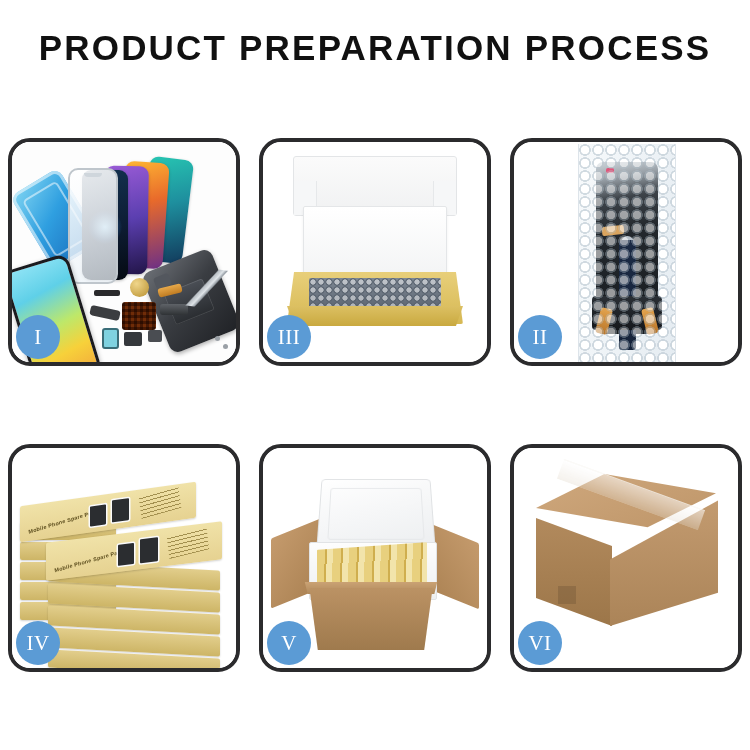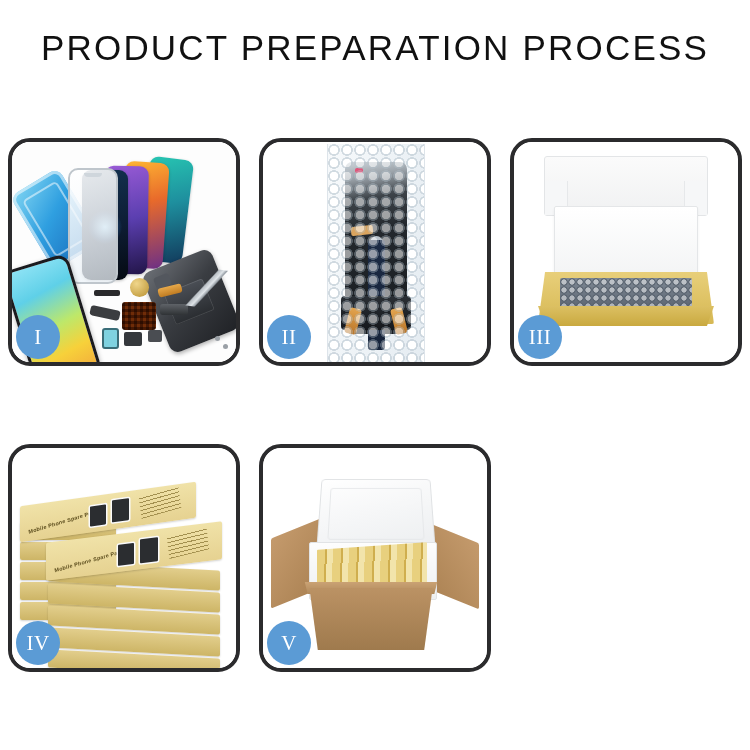--- a/index.html
+++ b/index.html
@@ -9,21 +9,21 @@
     font-family:"Liberation Sans","DejaVu Sans",sans-serif;
     overflow:hidden;
     position:relative;
   }
   .page{width:750px;height:750px;position:relative;box-sizing:border-box;}
 
   
   .header{padding-top:30px;text-align:center;}
   .title{
     font-size:35px;
-    font-weight:400;
+    font-weight:700;
     letter-spacing:2.2px;
     color:#111111;
     line-height:1.05;
     white-space:nowrap;
   }
   .subtitle{
     margin-top:9px;
     font-size:15.5px;
     font-weight:400;
     letter-spacing:.2px;
@@ -358,52 +358,52 @@
           <div class="pt pt-scrw1"></div>
           <div class="pt pt-scrw2"></div>
         </div>
         <div class="tweezer"></div>
       </div>
       <div class="badge">I</div>
     </div>
 
     <div class="panel">
       <div class="stage">
+        <div class="b3-wrap">
+          <div class="b3-lidback"></div>
+          <div class="b3-foam"></div>
+          <div class="b3-tray"></div>
+          <div class="b3-bubble"></div>
+          <div class="b3-traywall"></div>
+        </div>
+      </div>
+      <div class="badge">III</div>
+    </div>
+
+    <div class="panel">
+      <div class="stage">
         <div class="bubble-bag">
           <div class="lcd">
             <div class="lcd-dot"></div>
             <div class="lcd-tape"></div>
             <div class="lcd-conn"></div>
             <div class="lcd-cable"></div>
             <div class="lcd-foot">
               <div class="lcd-gold1"></div>
               <div class="lcd-gold2"></div>
             </div>
           </div>
           <div class="bubble-over"></div>
         </div>
       </div>
       <div class="badge">II</div>
     </div>
 
     <div class="panel">
       <div class="stage">
-        <div class="b3-wrap">
-          <div class="b3-lidback"></div>
-          <div class="b3-foam"></div>
-          <div class="b3-tray"></div>
-          <div class="b3-bubble"></div>
-          <div class="b3-traywall"></div>
-        </div>
-      </div>
-      <div class="badge">III</div>
-    </div>
-
-    <div class="panel">
-      <div class="stage">
         <div class="b4">
 
           <div class="bx bx-side" style="left:2px;top:56px;width:96px;height:18px;"></div>
           <div class="bx bx-side" style="left:2px;top:76px;width:96px;height:18px;"></div>
           <div class="bx bx-side" style="left:2px;top:96px;width:96px;height:18px;"></div>
           <div class="bx bx-side" style="left:2px;top:116px;width:96px;height:18px;"></div>
           <div class="bx bx-side" style="left:2px;top:136px;width:96px;height:18px;"></div>
 
           <div class="bx bx-side" style="left:30px;top:100px;width:172px;height:20px;transform:skewY(3deg);"></div>
           <div class="bx bx-side" style="left:30px;top:122px;width:172px;height:20px;transform:skewY(3deg);"></div>
@@ -437,15 +437,29 @@
           <div class="b5-foamlid"></div>
           <div class="b5-foambox"></div>
           <div class="b5-yellow"></div>
           <div class="b5-rim"></div>
           <div class="b5-front"></div>
         </div>
       </div>
       <div class="badge">V</div>
     </div>
 
+    <div class="panel">
+      <div class="stage">
+        <div class="b6">
+          <div class="b6-top"></div>
+          <div class="b6-left">
+            <div class="b6-tab1"></div>
+            <div class="b6-tab2"></div>
+          </div>
+          <div class="b6-right"></div>
+          <div class="b6-tape"></div>
+        </div>
+      </div>
+      <div class="badge">VI</div>
+    </div>
 
   </div>
 </div>
 
 </body></html>

